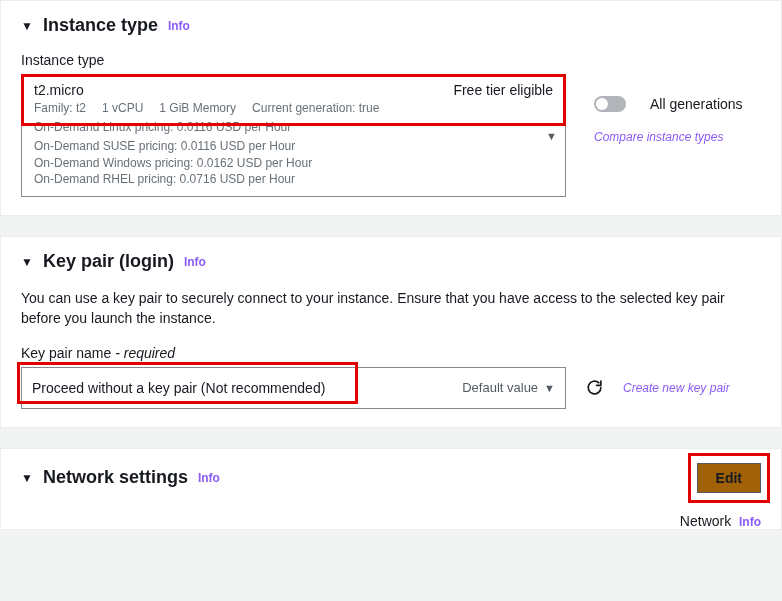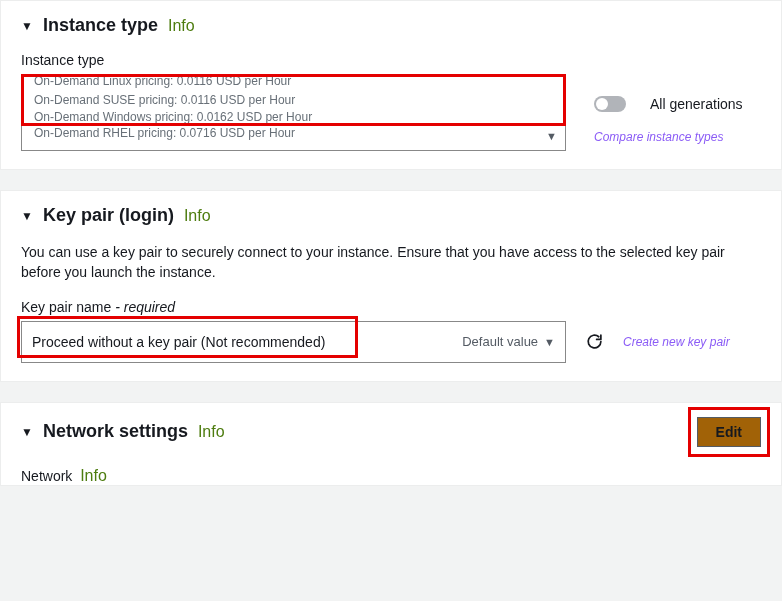--- a/index.html
+++ b/index.html
@@ -1,21 +1,21 @@
 <!DOCTYPE html>
 <html><head>
   <meta charset="utf-8">
   <style>
     * { box-sizing: border-box; margin: 0; padding: 0; }
     body { font-family: "Amazon Ember", "Helvetica Neue", Arial, sans-serif; background: #f2f3f3; font-size: 14px; color: #16191f; width: 782px; }
     .panel { background: #fff; margin-bottom: 20px; border: 1px solid #eceded; }
     .panel-header { display: flex; align-items: center; padding: 14px 20px 10px; gap: 10px; }
     .panel-caret { font-size: 12px; color: #16191f; cursor: pointer; }
     .panel-title { font-size: 18px; font-weight: 700; }
-    .info-link { color: #4d7c0f; font-size: 16px; font-weight: 400; cursor: pointer; }
+    .info-link { color: #8b5cf6; font-size: 12px; font-weight: 700; cursor: pointer; }
     .panel-body { padding: 0 20px 18px; }
 
     
     .it-label { font-size: 14px; margin: 6px 0 6px; }
     .it-flex { display: flex; gap: 28px; align-items: flex-start; }
     .it-left { flex: 0 0 545px; position: relative; }
     .it-right { flex: 1; padding-top: 22px; }
     .it-dropdown { width: 100%; border: 1px solid #888; background: #fff; position: relative; }
     .it-redbox { position: absolute; top: 0; left: 0; right: 0; height: 52px; border: 3px solid #e40000; pointer-events: none; z-index: 3; }
     .it-caret-abs { position: absolute; right: 8px; top: 55px; font-size: 11px; color: #545b64; cursor: pointer; }
@@ -46,39 +46,51 @@
     .kp-tri { font-size: 11px; color: #545b64; }
     .refresh-icon { display: inline-flex; cursor: pointer; }
     .refresh-svg { width: 17px; height: 17px; }
 
     
     .ns-header { display: flex; align-items: center; justify-content: space-between; padding: 14px 20px 10px; }
     .ns-left { display: flex; align-items: center; gap: 10px; }
     .edit-btn-wrap { position: relative; }
     .edit-btn { border: 1px solid #545b64; background: #a16207; padding: 6px 18px; font-size: 14px; font-weight: 700; color: #16191f; cursor: pointer; }
     .edit-redbox { position: absolute; top: -10px; left: -9px; right: -9px; bottom: -10px; border: 3px solid #e40000; pointer-events: none; }
-    .ns-body { padding: 10px 20px 0; font-size: 14px; }
+    .ns-body { padding: 10px 20px 0; font-size: 14px; text-align: right; }
     .ns-network-label { color: #16191f; display: inline; }
   </style>
 </head>
 <body>
 
 <div class="panel">
   <div class="panel-header">
     <span class="panel-caret">▼</span>
     <span class="panel-title">Instance type</span>
     <span class="info-link">Info</span>
   </div>
   <div class="panel-body">
     <div class="it-label">Instance type</div>
     <div class="it-flex">
       <div class="it-left">
         <div class="it-redbox"></div>
         <div class="it-dropdown">
           <span class="it-caret-abs">▼</span>
+          <div class="it-top">
+            <div class="it-top-row1">
+              <span class="it-inst-name">t2.micro</span>
+              <span class="free-tier">Free tier eligible</span>
+            </div>
+            <div class="it-specs">
+              <span>Family: t2</span>
+              <span>1 vCPU</span>
+              <span>1 GiB Memory</span>
+              <span>Current generation: true</span>
+            </div>
+          </div>
           <div class="it-pricing">
             <div class="cut" style="position:relative;top:-2px">On-Demand Linux pricing: 0.0116 USD per Hour</div>
             <div>On-Demand SUSE pricing: 0.0116 USD per Hour</div>
             <div>On-Demand Windows pricing: 0.0162 USD per Hour</div>
             <div>On-Demand RHEL pricing: 0.0716 USD per Hour</div>
           </div>
         </div>
       </div>
       <div class="it-right">
         <div class="toggle-row">

